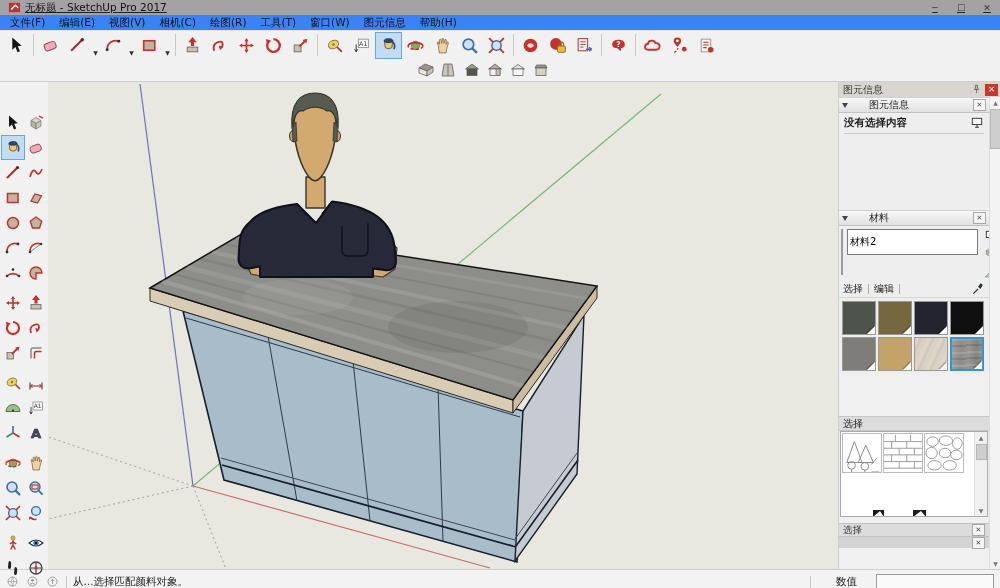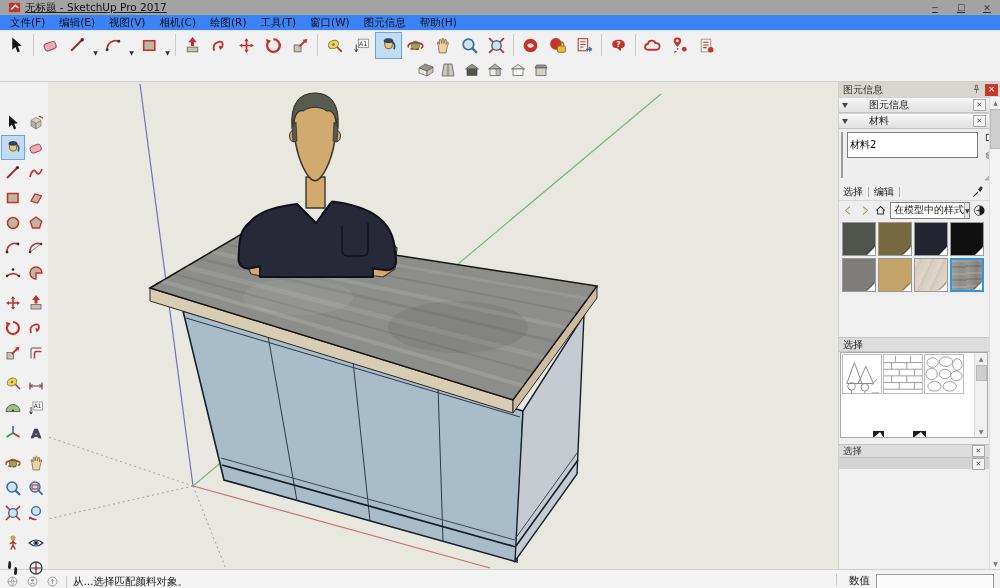--- a/index.html
+++ b/index.html
@@ -81,21 +81,21 @@
   .innerscroll{position:absolute;right:0;top:0;bottom:0;width:12px;background:#f0f0f0;border-left:1px solid #ddd;display:flex;flex-direction:column;align-items:center;}
   .innerscroll .sthumb{height:14px;}
   .innerscroll .dn{margin-top:auto;}
   .partialrow{position:absolute;left:1px;top:77px;display:flex;gap:14px;padding-left:30px;}
   .collbar{height:12px;background:#dcdcdc;border-top:1px solid #c2c2c2;display:flex;align-items:center;padding:0 4px;font-size:9.5px;color:#333;}
   .collbar.b2{height:11px;background:#d4d4d4;}
   .statusbar{height:23px;background:#f3f3f3;border-top:1px solid #cfcfcf;display:flex;align-items:center;padding:0 6px;}
   .stico{width:13px;height:13px;margin-right:7px;}
   .stsep{width:1px;height:12px;background:#c9c9c9;margin:0 6px 0 0;}
   .stmsg{font-size:10.5px;color:#222;}
-  .measure{margin-left:auto;display:flex;gap:6px;}
+  .measure{margin-left:auto;display:flex;align-items:center;gap:19px;}
   .measure .lbl{font-size:10.5px;color:#222;}
   .measure input{width:118px;height:15px;border:1px solid #9a9a9a;background:#fafafa;font-family:inherit;font-size:10px;box-sizing:border-box;}
   .woodtex{background:
     repeating-linear-gradient(178deg, rgba(255,255,255,.14) 0 2px, rgba(0,0,0,0) 2px 6px, rgba(0,0,0,.12) 6px 8px, rgba(0,0,0,0) 8px 13px),
     linear-gradient(92deg,#a09f9a,#8d8c87 30%,#989792 55%,#84837f 80%,#93928d);}
   .beigetex{background:repeating-linear-gradient(115deg,#ddd6c8 0 4px,#d2cabb 4px 7px,#d9d1c3 7px 11px);}
 </style>
 </head>
 <body>
 
@@ -668,20 +668,29 @@
       <span class="redx">✕</span>
     </div>
     <div class="traybody">
       <div class="traycontent">
 
         <div class="sechdr">
           <span class="tri"></span>
           <span class="cap">图元信息</span>
           <span class="xbtn">✕</span>
         </div>
+        <div class="entitybody">
+          <div class="entityrow">
+            <span class="empty">没有选择内容</span>
+            <svg class="mini" viewBox="0 0 18 18">
+              <rect x="3" y="3" width="12" height="8" fill="#fff" stroke="#333" stroke-width="1.2"></rect>
+              <path d="M6.5 14.5 H11.5 M9 11 V14.5" stroke="#333" stroke-width="1.2"></path>
+            </svg>
+          </div>
+        </div>
 
         <div class="sechdr">
           <span class="tri"></span>
           <span class="cap">材料</span>
           <span class="xbtn">✕</span>
         </div>
         <div class="matbody">
           <div class="matrow">
             <div class="matthumb woodtex"></div>
             <div class="matright">
@@ -706,40 +715,20 @@
         </div>
         <div class="tabsrow">
           <span class="tab">选择</span>
           <span class="vsep"></span>
           <span class="tab">编辑</span>
           <span class="vsep"></span>
           <span style="margin-left:auto"></span>
           <svg class="mini" viewBox="0 0 18 18">
             <path d="M3 15 L9 9" stroke="#333" stroke-width="1.5"></path>
             <path d="M9 6 L12 9 L14.5 5 Q15.5 3 13.5 2.2 Q11.5 1.6 10.8 3.8 Z" fill="#333"></path>
-          </svg>
-        </div>
-        <div class="navrow">
-          <svg class="navbtn" viewBox="0 0 18 18">
-            <path d="M11 3.5 L5 9 L11 14.5" fill="#f0ead8" stroke="#9a9276" stroke-width="1.4"></path>
-            </svg>
-          <svg class="navbtn" viewBox="0 0 18 18">
-            <path d="M7 3.5 L13 9 L7 14.5" fill="#f0ead8" stroke="#9a9276" stroke-width="1.4"></path>
-            </svg>
-          <svg class="navbtn" viewBox="0 0 18 18">
-            <path d="M3 9 L9 3.5 L15 9 M5 8 V14 H13 V8" fill="none" stroke="#333" stroke-width="1.4"></path>
-            </svg>
-          <div class="selbox">
-            <span class="val">在模型中的样式</span>
-            <span class="caret">▼</span>
-          </div>
-          <svg class="navbtn" viewBox="0 0 18 18">
-            <path d="M9 2 A7 7 0 0 1 9 16 Z" fill="#1a1a1a"></path>
-            <path d="M9 2 A7 7 0 1 0 9 16" fill="none" stroke="#1a1a1a" stroke-width="1"></path>
-            <path d="M4.5 9 H9.5 M9.5 9 l-2 -1.8 M9.5 9 l-2 1.8" stroke="#1a1a1a" stroke-width="1.1" fill="none"></path>
           </svg>
         </div>
         <div class="swatches" id="swatches">
             <div class="swatch" style="background: rgb(78, 84, 75);">
               <div class="fold"></div>
             </div>
             <div class="swatch" style="background: rgb(117, 104, 63);">
               <div class="fold"></div>
             </div>
             <div class="swatch" style="background: rgb(35, 36, 47);">

